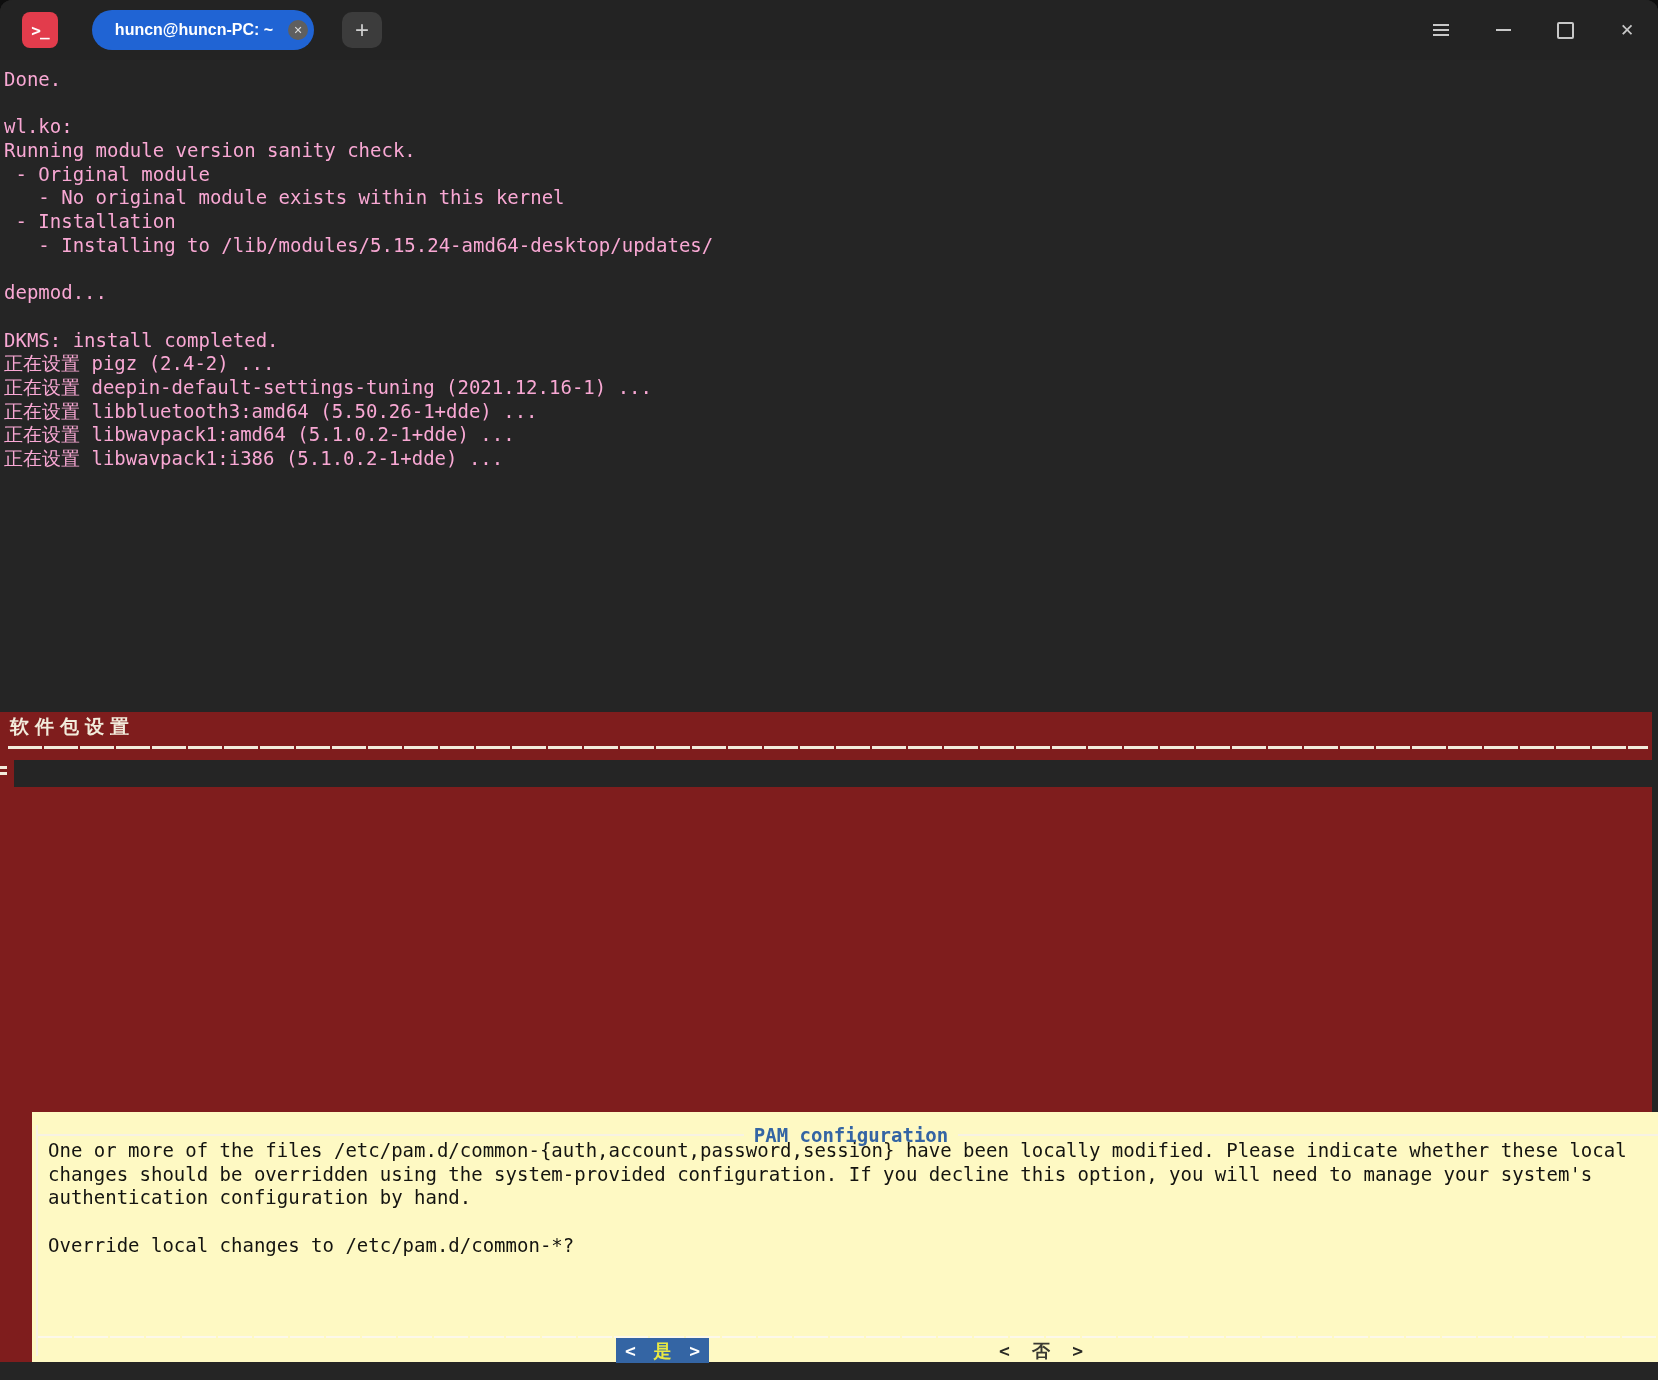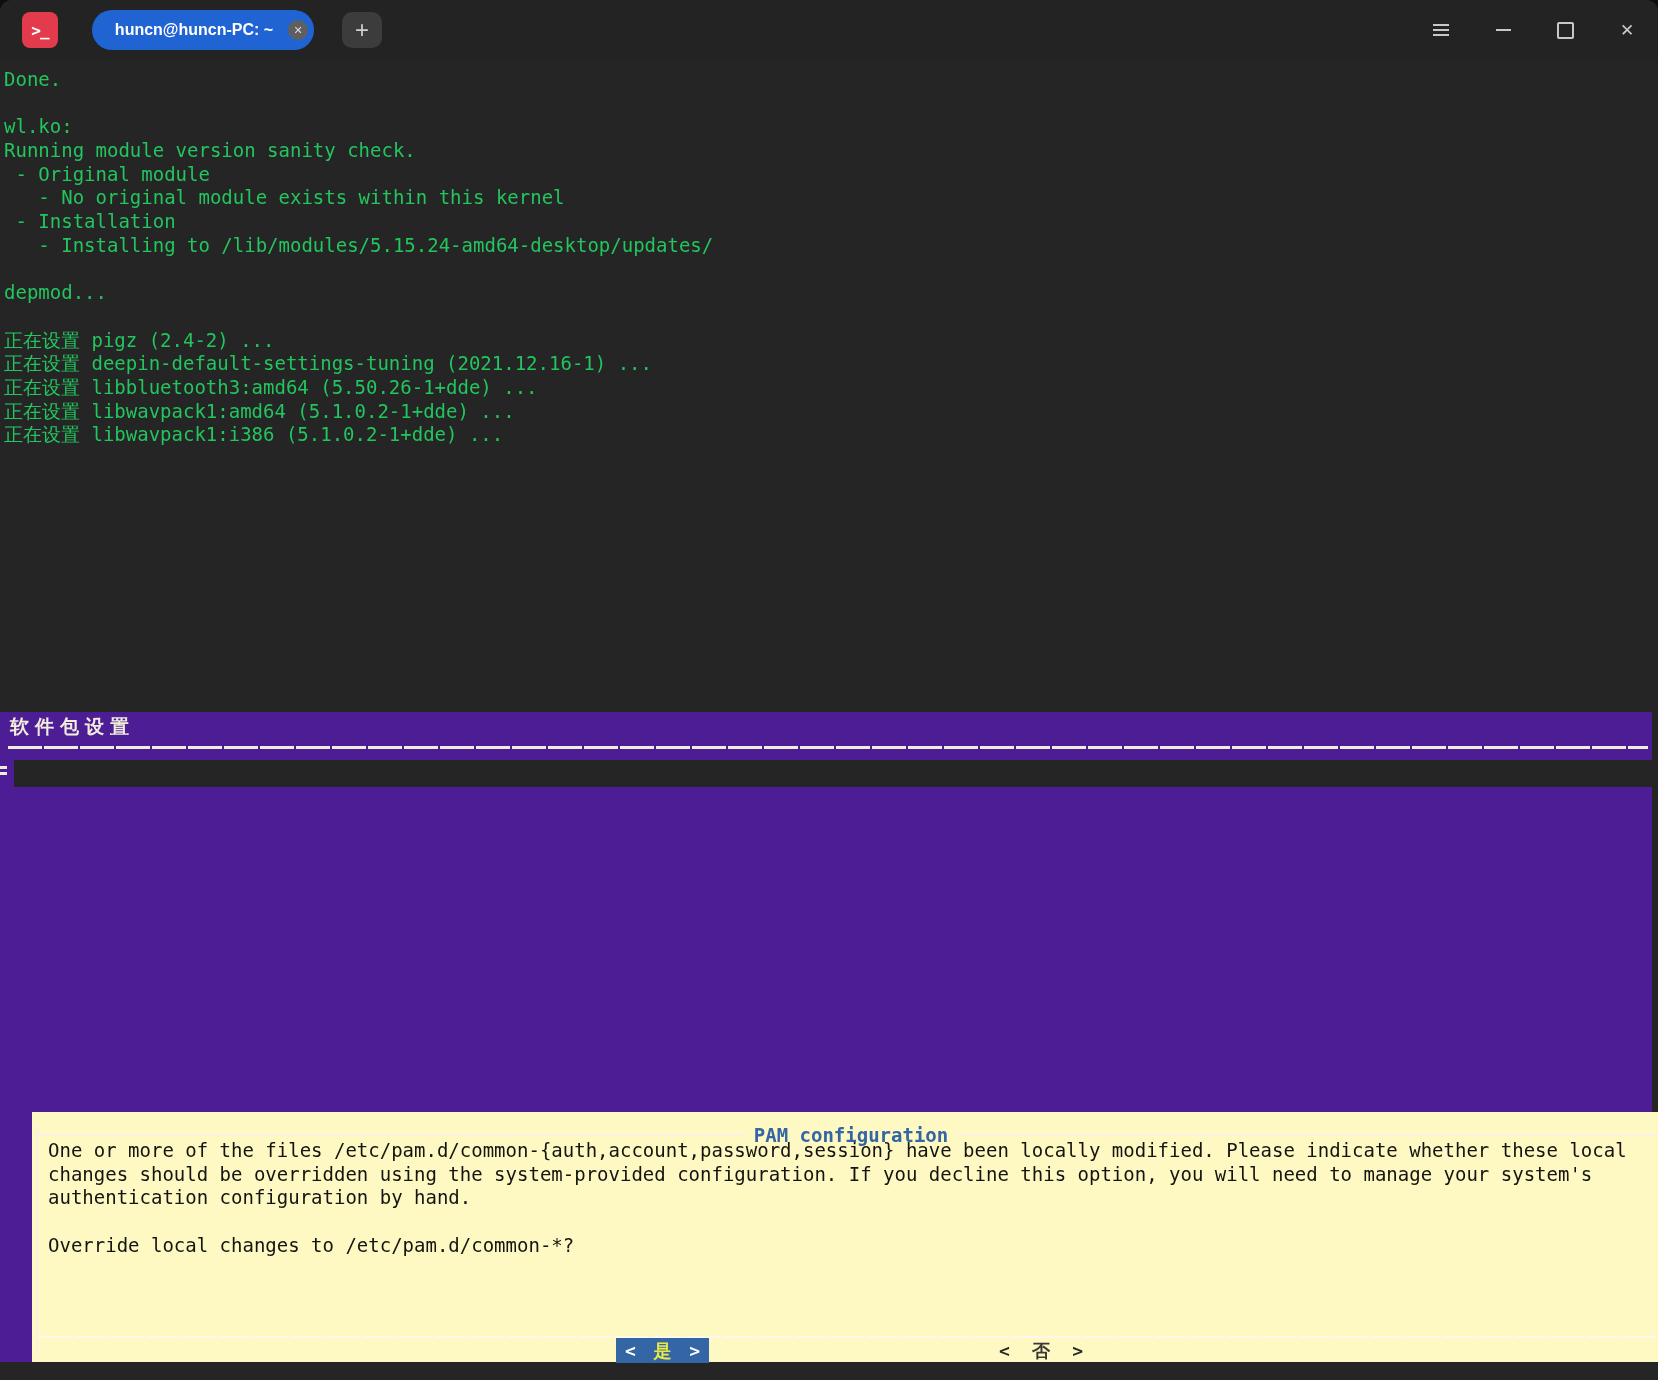--- a/index.html
+++ b/index.html
@@ -21,25 +21,25 @@
            color:#d0d0d0;font-size:24px;font-weight:300;display:flex;align-items:center;justify-content:center;}
   .winbtn{position:absolute;top:10px;width:40px;height:40px;display:flex;align-items:center;justify-content:center;}
   .menu-btn{left:1421px;} .min-btn{left:1483px;} .max-btn{left:1545px;} .close-btn{left:1607px;}
   .hamburger{width:16px;height:2px;background:#c8c8c8;box-shadow:0 -5px 0 #c8c8c8,0 5px 0 #c8c8c8;}
   .minbar{width:15px;height:2px;background:#c8c8c8;}
   .maxsq{width:13px;height:13px;border:2px solid #c8c8c8;border-radius:2px;}
   .closex{color:#c8c8c8;font-size:17px;line-height:17px;}
 
   
   .terminal{position:absolute;left:4px;top:68px;width:1650px;
-            font-family:"DejaVu Sans Mono",monospace;font-size:19px;color:#22c55e;}
+            font-family:"DejaVu Sans Mono",monospace;font-size:19px;color:#f9a8d4;}
   .tline{height:23.7px;line-height:23.7px;white-space:pre;}
 
   
-  .screen{position:absolute;left:0;top:712px;width:1652px;height:650px;background:#4c1d95;}
+  .screen{position:absolute;left:0;top:712px;width:1652px;height:650px;background:#7f1d1d;}
   .backtitle{position:absolute;left:10px;top:2px;color:#f2ecdc;font-weight:bold;font-size:19px;
              letter-spacing:6px;font-family:"DejaVu Sans",sans-serif;}
   .bt-sep{position:absolute;left:8px;top:34px;width:1640px;height:3px;
           background:repeating-linear-gradient(90deg,#f2ecdc 0 34px,rgba(0,0,0,0) 34px 36px);}
   .dark-row{position:absolute;left:14px;top:760px;right:0;height:27px;background:#252525;}
   .dash{position:absolute;left:0;width:7px;height:3px;background:#f2ecdc;}
   .dash1{top:766px;} .dash2{top:772px;}
 
   
   .dialog{position:absolute;left:0;top:1112px;width:1644px;height:250px;background:#fef9c3;margin-left:32px;}
@@ -93,20 +93,21 @@
     <div class="tline"></div>
     <div class="tline">wl.ko:</div>
     <div class="tline">Running module version sanity check.</div>
     <div class="tline"> - Original module</div>
     <div class="tline">   - No original module exists within this kernel</div>
     <div class="tline"> - Installation</div>
     <div class="tline">   - Installing to /lib/modules/5.15.24-amd64-desktop/updates/</div>
     <div class="tline"></div>
     <div class="tline">depmod...</div>
     <div class="tline"></div>
+    <div class="tline">DKMS: install completed.</div>
     <div class="tline">正在设置 pigz (2.4-2) ...</div>
     <div class="tline">正在设置 deepin-default-settings-tuning (2021.12.16-1) ...</div>
     <div class="tline">正在设置 libbluetooth3:amd64 (5.50.26-1+dde) ...</div>
     <div class="tline">正在设置 libwavpack1:amd64 (5.1.0.2-1+dde) ...</div>
     <div class="tline">正在设置 libwavpack1:i386 (5.1.0.2-1+dde) ...</div>
   </div>
 
   <div class="screen">
     <div class="backtitle">软件包设置</div>
     <div class="bt-sep"></div>

